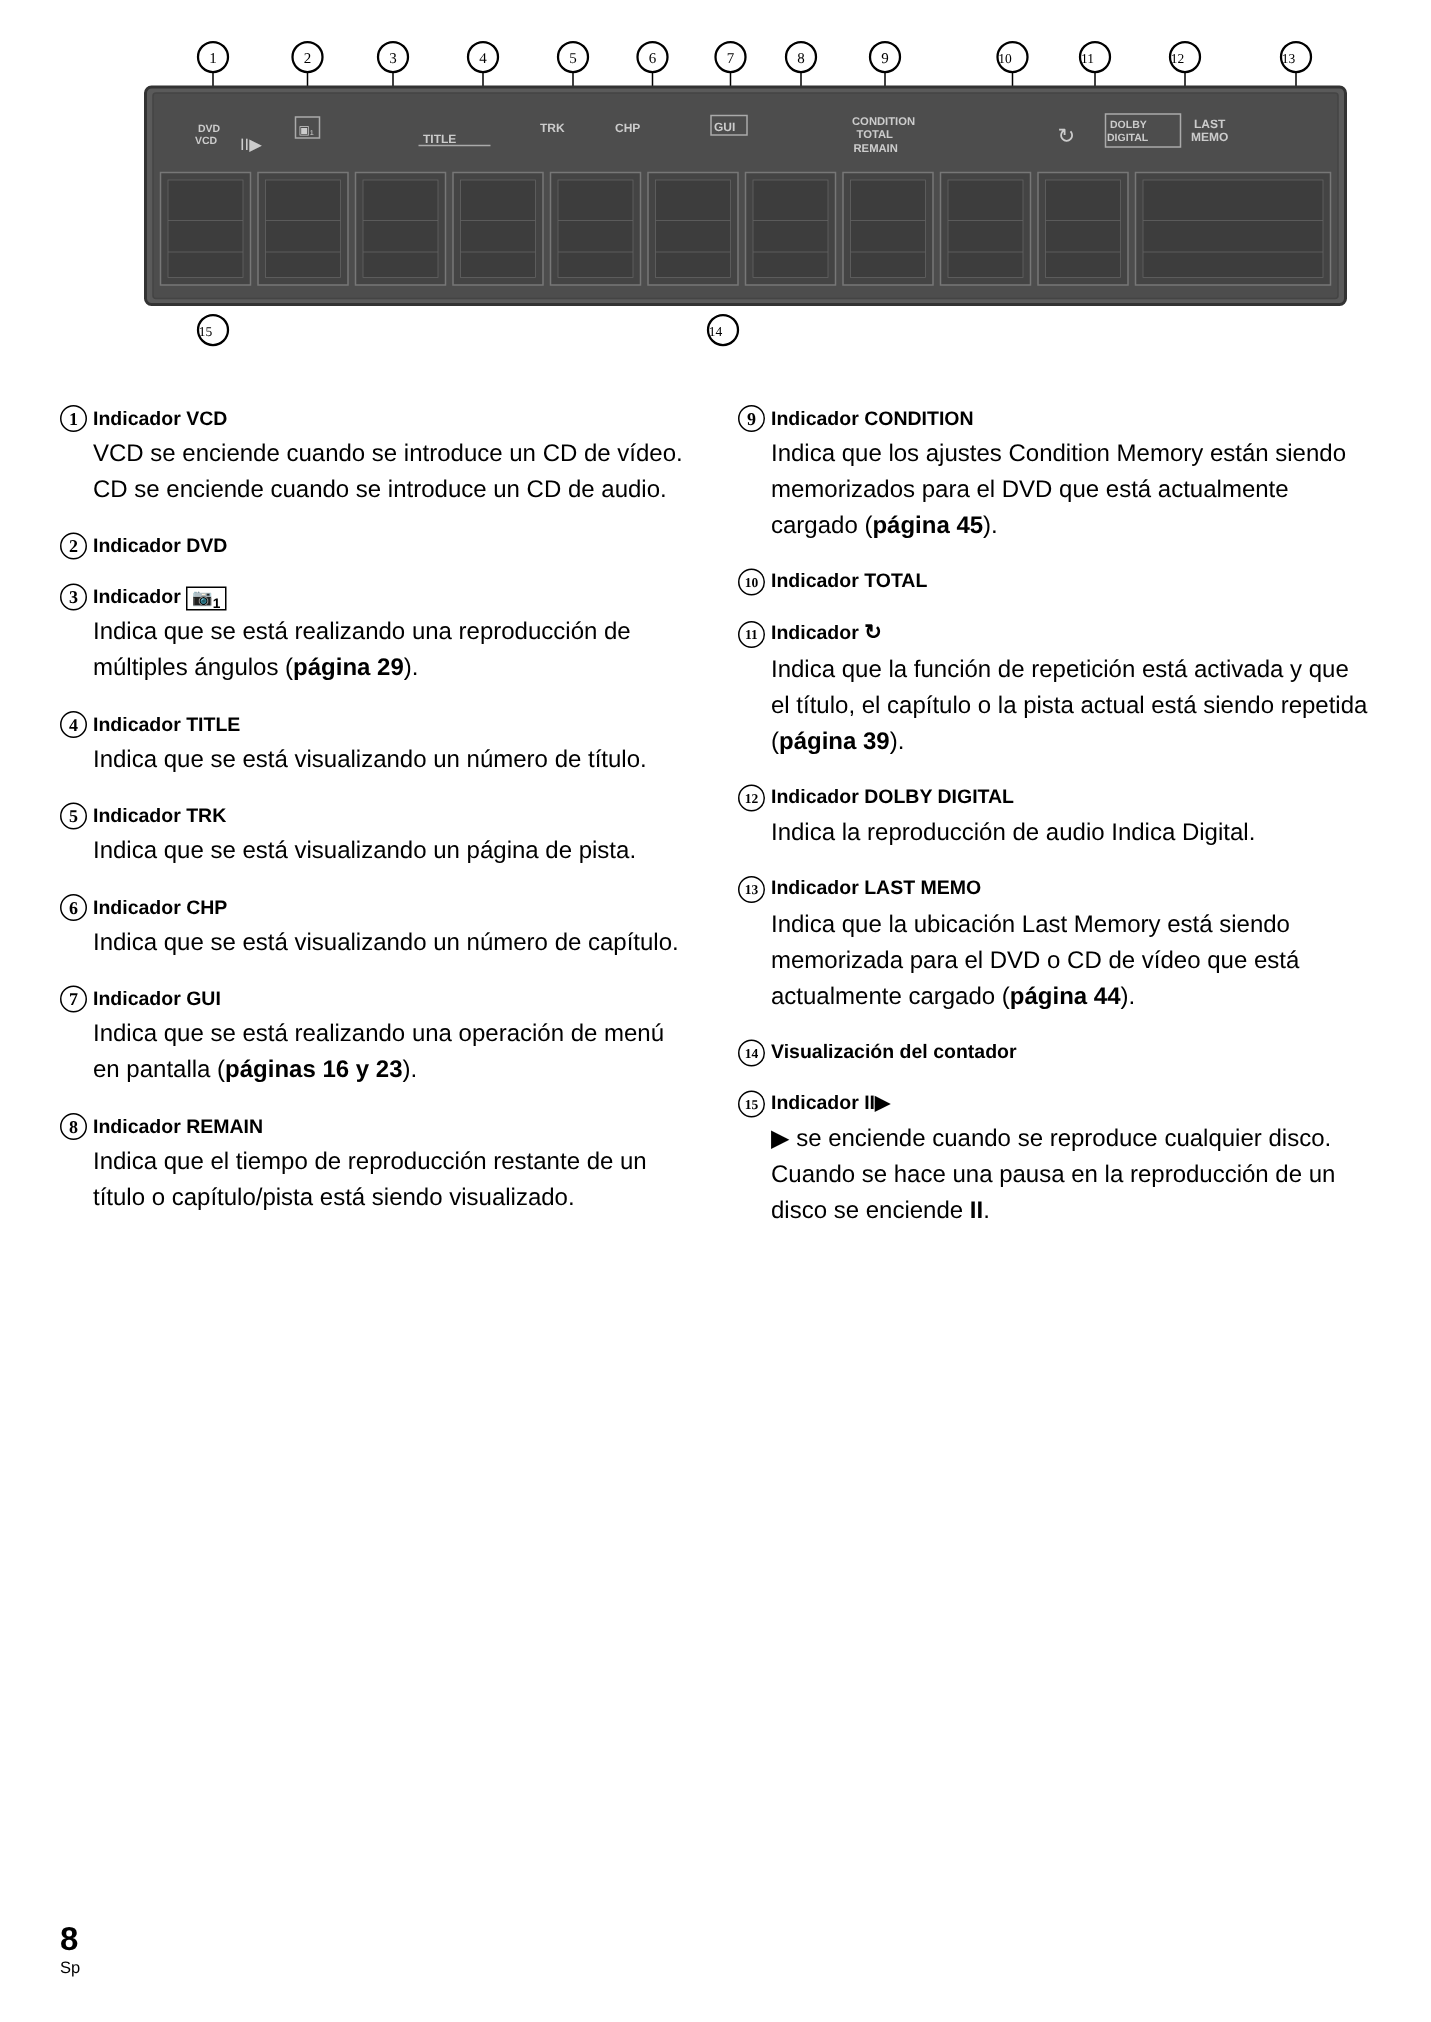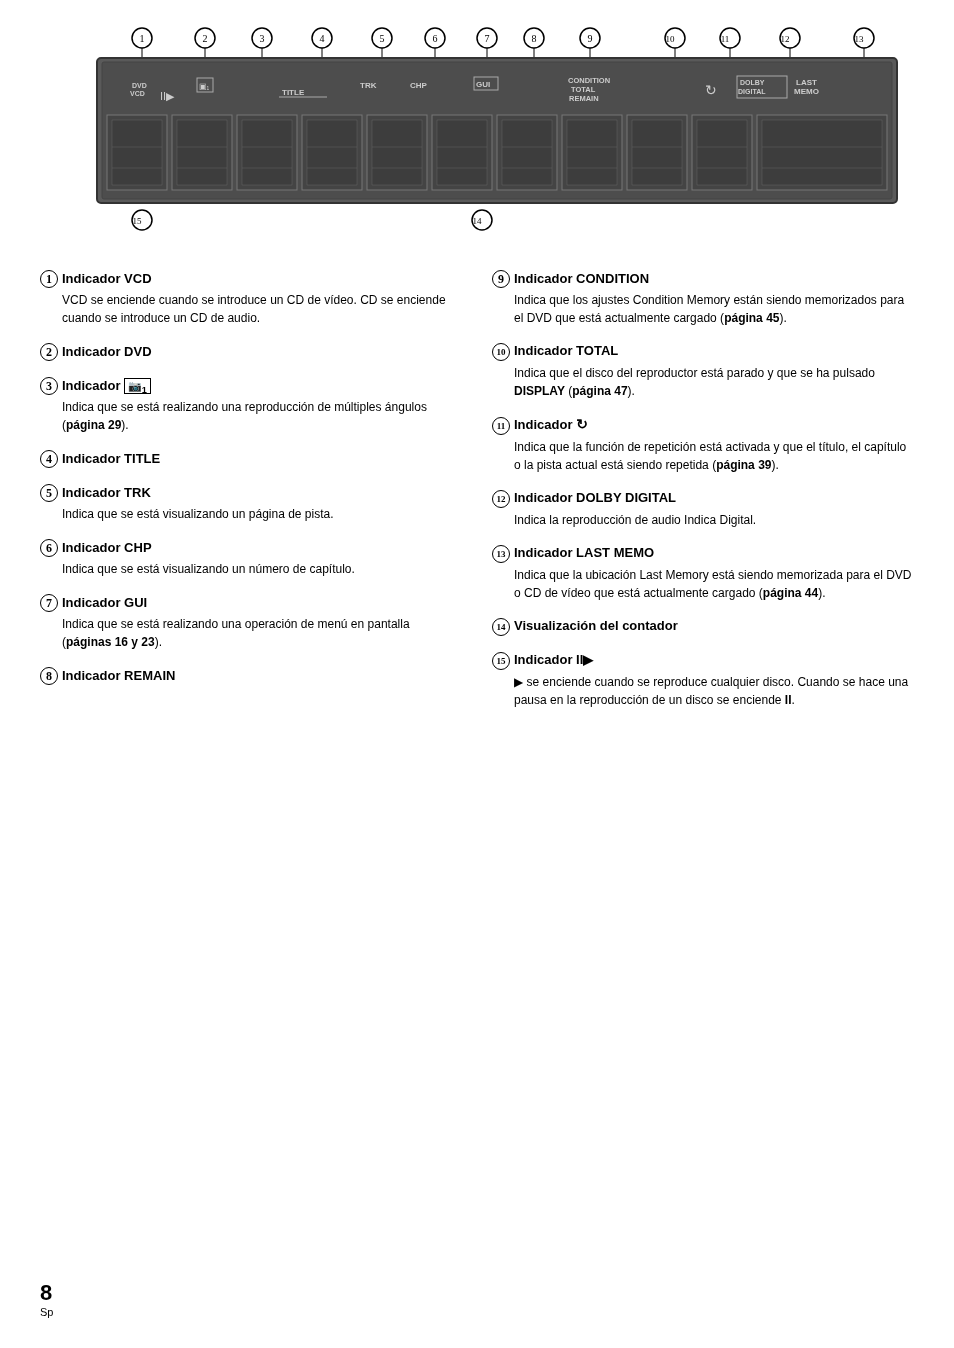--- a/index.html
+++ b/index.html
@@ -40,21 +40,21 @@
       border: 1px solid #000;
       border-radius: 50%;
       width: 18px;
       height: 18px;
       display: inline-flex;
       align-items: center;
       justify-content: center;
       flex-shrink: 0;
     }
     .indicator-desc {
-      font-size: 12px;
+      font-size: 16px;
       line-height: 1.5;
       padding-left: 22px;
       color: #000;
     }
     .indicator-desc b {
       font-weight: bold;
     }
 
     
     .panel-svg-wrap {
@@ -269,20 +269,21 @@
         <span><b>Indicador</b> <span style="border:1px solid #000; padding:1px 3px; font-size:11px;">📷<sub>1</sub></span></span>
       </div>
       <div class="indicator-desc">Indica que se está realizando una reproducción de múltiples ángulos (<b>página 29</b>).</div>
     </div>
 
     <div class="indicator-item">
       <div class="indicator-title">
         <span class="indicator-num">4</span>
         <span>Indicador TITLE</span>
       </div>
+      <div class="indicator-desc">Indica que se está visualizando un número de título.</div>
     </div>
 
     <div class="indicator-item">
       <div class="indicator-title">
         <span class="indicator-num">5</span>
         <span>Indicador TRK</span>
       </div>
       <div class="indicator-desc">Indica que se está visualizando un página de pista.</div>
     </div>
 
@@ -300,40 +301,40 @@
         <span>Indicador GUI</span>
       </div>
       <div class="indicator-desc">Indica que se está realizando una operación de menú en pantalla (<b>páginas 16 y 23</b>).</div>
     </div>
 
     <div class="indicator-item">
       <div class="indicator-title">
         <span class="indicator-num">8</span>
         <span>Indicador REMAIN</span>
       </div>
+      <div class="indicator-desc">Indica que el tiempo de reproducción restante de un título o capítulo/pista está siendo visualizado.</div>
     </div>
 
   </div>
 
   <div class="col-right">
 
     <div class="indicator-item">
       <div class="indicator-title">
         <span class="indicator-num">9</span>
         <span>Indicador CONDITION</span>
       </div>
       <div class="indicator-desc">Indica que los ajustes Condition Memory están siendo memorizados para el DVD que está actualmente cargado (<b>página 45</b>).</div>
     </div>
 
     <div class="indicator-item">
       <div class="indicator-title">
         <span class="indicator-num" style="font-size:9px;">10</span>
         <span>Indicador TOTAL</span>
       </div>
-      <div class="indicator-desc">Indica que el disco del reproductor está parado y que se ha pulsado <b>DISPLAY</b> (<b>página 47</b>).</div>
     </div>
 
     <div class="indicator-item">
       <div class="indicator-title">
         <span class="indicator-num" style="font-size:9px;">11</span>
         <span><b>Indicador</b> <span style="font-size:14px;">↻</span></span>
       </div>
       <div class="indicator-desc">Indica que la función de repetición está activada y que el título, el capítulo o la pista actual está siendo repetida (<b>página 39</b>).</div>
     </div>
 

